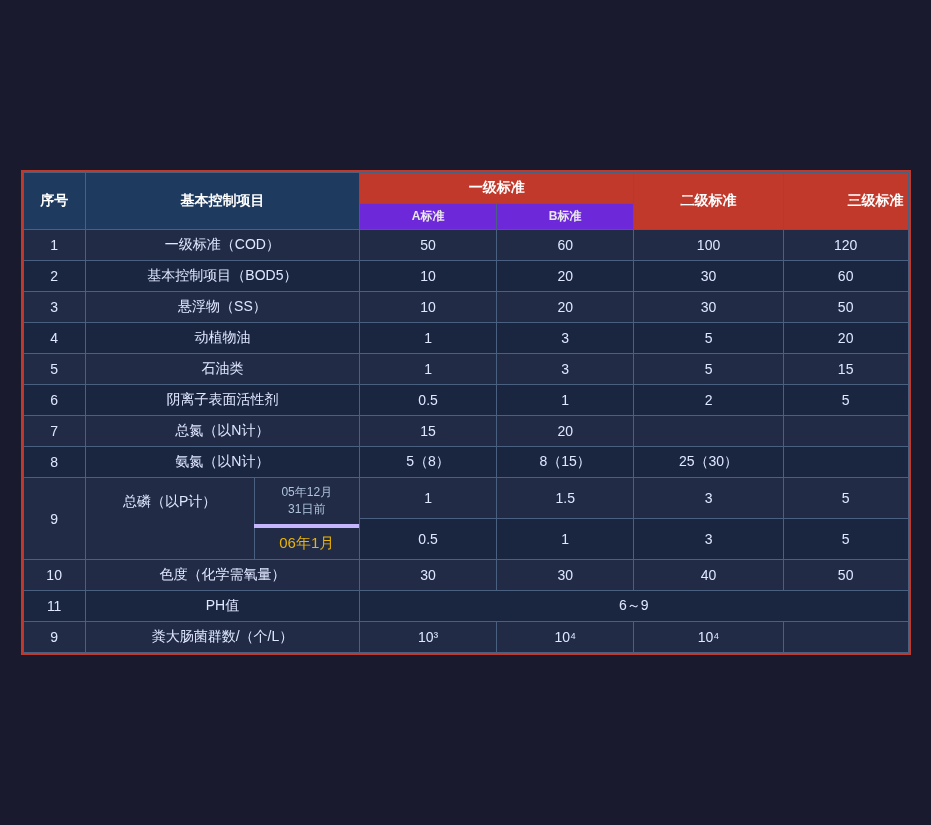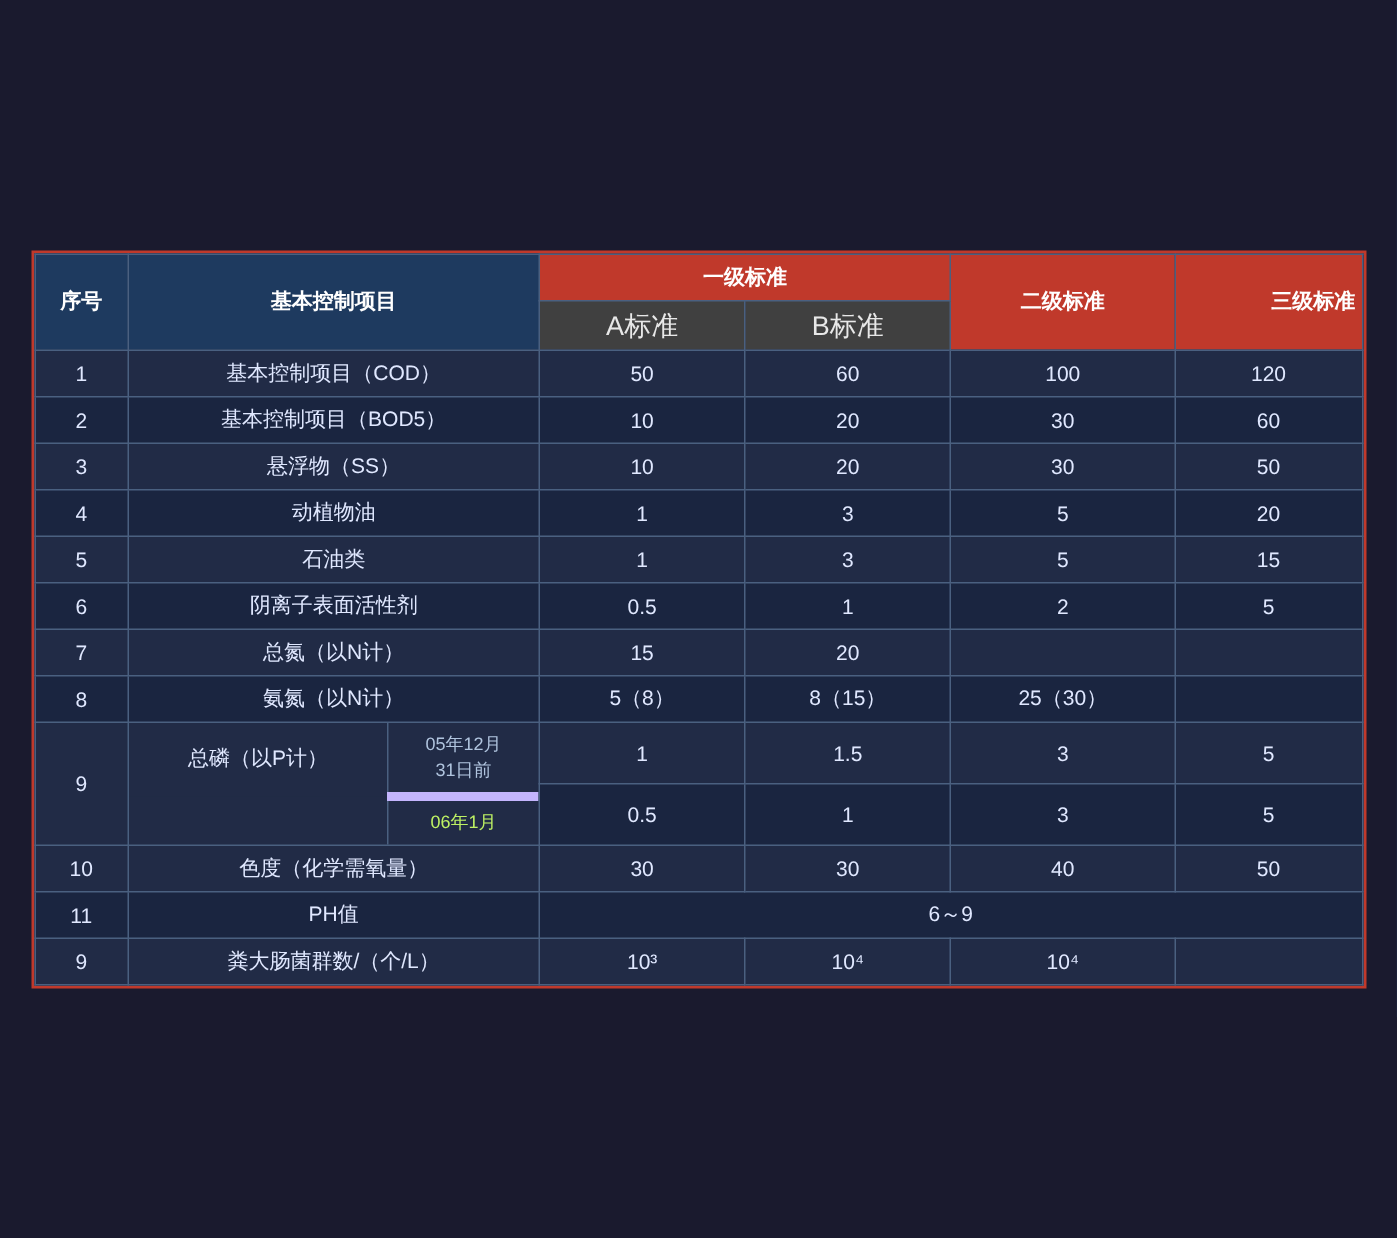--- a/index.html
+++ b/index.html
@@ -39,24 +39,24 @@
       color: white;
       font-weight: bold;
     }
     .col-seq { width: 50px; }
     .col-item { width: 220px; margin-top: 12px; }
     .col-a { width: 110px; }
     .col-b { width: 110px; }
     .col-2 { width: 120px; }
     .col-3 { width: 100px; text-align: right; }
     .subheader-row th {
-      background: #404040;
+      background: #6d28d9;
       color: #e8e8e8;
-      font-weight: normal;
-      font-size: 18px;
+      font-weight: bold;
+      font-size: 12px;
       padding: 4px;
     }
     .data-row td {
       color: #e0e8ff;
       font-size: 14px;
     }
     .data-row:nth-child(odd) td {
       background: rgba(255,255,255,0.03);
     }
   </style>
@@ -75,21 +75,21 @@
       </tr>
       <tr class="subheader-row">
         <th class="col-a">A标准</th>
         <th class="col-b">B标准</th>
       </tr>
     </thead>
     <tbody>
 
       <tr class="data-row">
         <td>1</td>
-        <td>基本控制项目（COD）</td>
+        <td>一级标准（COD）</td>
         <td>50</td>
         <td>60</td>
         <td>100</td>
         <td>120</td>
       </tr>
 
       <tr class="data-row">
         <td>2</td>
         <td>基本控制项目（BOD5）</td>
         <td>10</td>
@@ -152,25 +152,25 @@
         <td></td>
       </tr>
 
       <tr class="data-row">
         <td rowspan="2">9</td>
         <td rowspan="2" style="padding:0;border-radius:15px;">
           <table style="width:100%; border-collapse:collapse; height:100%;">
             <tbody>
                 <tr>
               <td style="border:none; border-right:1px solid #4a6080; padding:6px 4px; color:#e0e8ff; font-size:14px;">总磷（以P计）</td>
-              <td style="border:none; border-bottom:6px solid #c4b5fd; padding:6px 4px; color:#b0c4de; font-size:12px;">05年12月<br>31日前</td>
+              <td style="border:none; border-bottom:4px solid #c4b5fd; padding:6px 4px; color:#b0c4de; font-size:12px;">05年12月<br>31日前</td>
             </tr>
             <tr>
               <td style="border:none; border-right:1px solid #4a6080; padding:0;"></td>
-              <td style="border:none; padding:6px 4px; color:#bef264; font-size:12px;">06年1月</td>
+              <td style="border:none; padding:6px 4px; color:#eab308; font-size:15px;">06年1月</td>
             </tr>
           </tbody>
             </table>
         </td>
         <td>1</td>
         <td>1.5</td>
         <td>3</td>
         <td>5</td>
       </tr>
 

